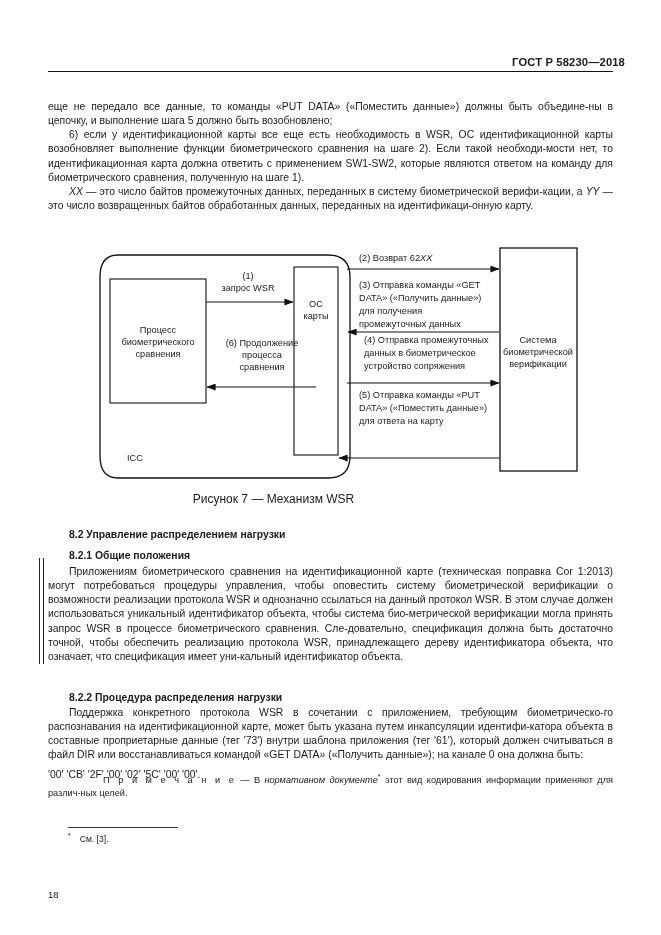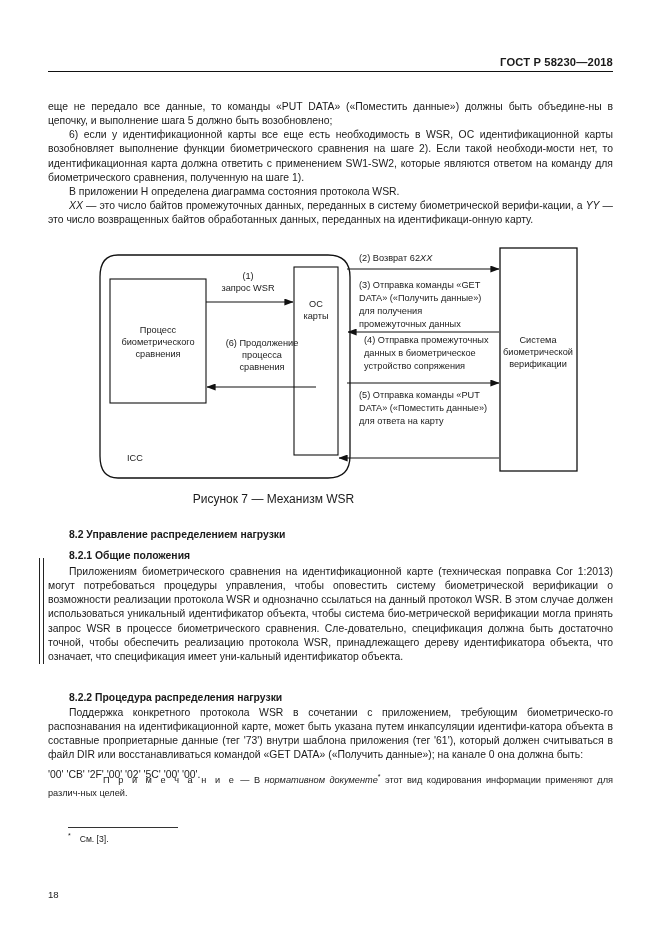--- a/index.html
+++ b/index.html
@@ -19,21 +19,21 @@
     overflow: hidden;
   }
 
   
   .header {
     position: absolute;
     top: 52px;
     left: 0;
     width: 661px;
     text-align: right;
-    padding-right: 48px;
+    padding-right: 36px;
     box-sizing: border-box;
   }
   .header-title {
     font-size: 11.2px;
     font-weight: bold;
     letter-spacing: 0.15px;
   }
   .header-rule {
     position: absolute;
     top: 71px;
@@ -153,21 +153,20 @@
 <div class="page">
 
   <div class="header">
     <span class="header-title">ГОСТ Р 58230—2018</span>
   </div>
   <div class="header-rule"></div>
 
   <div class="content">
     <p class="body">еще не передало все данные, то команды «PUT DATA» («Поместить данные») должны быть объедине-ны в цепочку, и выполнение шага 5 должно быть возобновлено;</p>
     <p class="body ind">6) если у идентификационной карты все еще есть необходимость в WSR, ОС идентификационной карты возобновляет выполнение функции биометрического сравнения на шаге 2). Если такой необходи-мости нет, то идентификационная карта должна ответить с применением SW1-SW2, которые являются ответом на команду для биометрического сравнения, полученную на шаге 1).</p>
-    <p class="body ind">В приложении Н определена диаграмма состояния протокола WSR.</p>
     <p class="body ind"><span class="it">XX</span><span> — это число байтов промежуточных данных, переданных в систему биометрической верифи-кации, а </span><span class="it">YY</span><span> — это число возвращенных байтов обработанных данных, переданных на идентификаци-онную карту.</span></p>
   </div>
 
   <div class="figure">
     <svg class="fig-svg" width="565" height="240" viewBox="0 0 565 240" xmlns="http://www.w3.org/2000/svg">
       <defs>
         <marker id="ah" markerWidth="9" markerHeight="7" refX="8.6" refY="3.5" orient="auto" markerUnits="userSpaceOnUse">
           <path d="M0,0 L9,3.5 L0,7 z" fill="#111"></path>
         </marker>
         <marker id="ahl" markerWidth="9" markerHeight="7" refX="0.4" refY="3.5" orient="auto" markerUnits="userSpaceOnUse">

